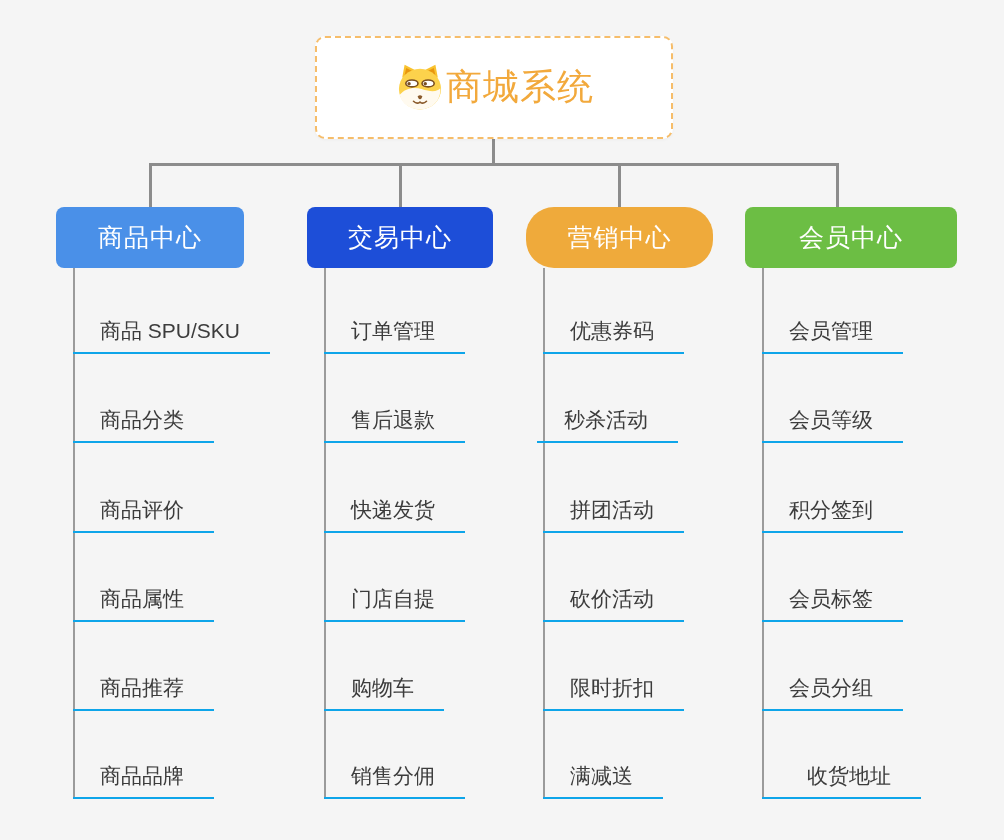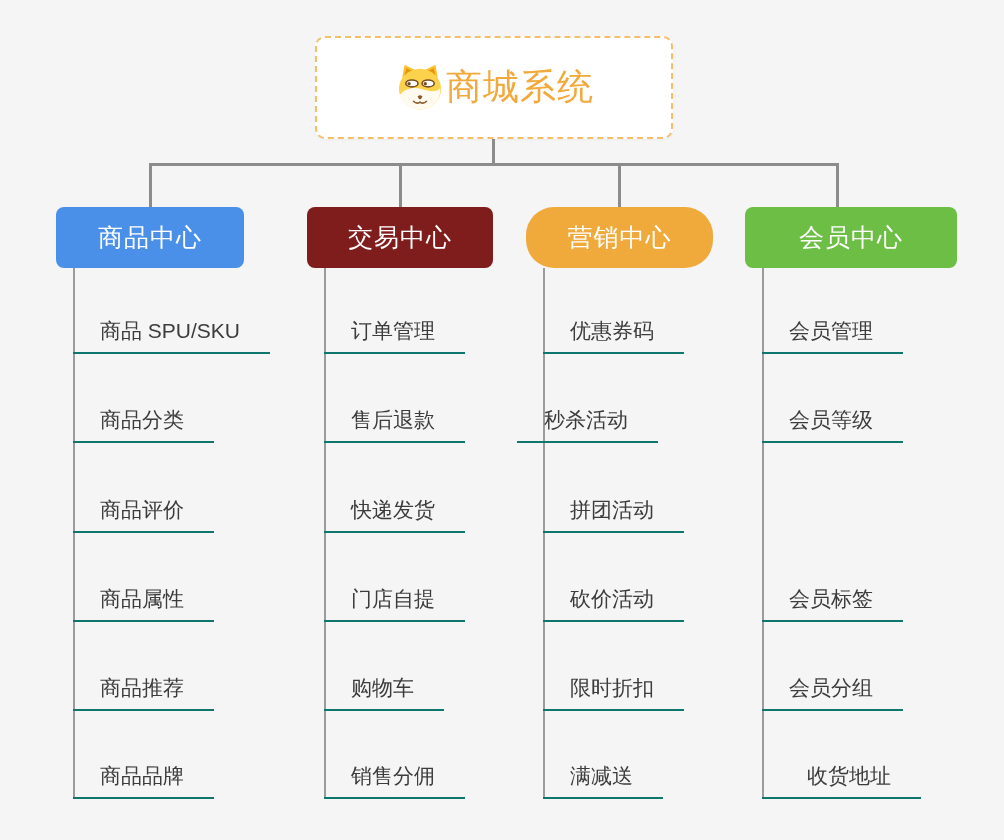--- a/index.html
+++ b/index.html
@@ -31,21 +31,21 @@
   .branch-4 { left:745px; width:212px; }
 
   
   .leafcol-line { position:absolute; top:268px; height:531px; width:2px; background:#9b9b9b; }
 
   
   .leaf {
     position:absolute; white-space:nowrap;
     font-size:21px; line-height:26px; color:#3c3c3c;
     padding:0 30px 8px 27px;
-    border-bottom:2px solid #0f766e;
+    border-bottom:2px solid #0ea5e9;
     cursor:default;
   }
 </style>
 </head>
 <body>
 
 <div class="stage">
 
   <div class="cline" style="left:492px; top:139px; width:3px; height:27px;"></div>
   <div class="cline" style="left:149px; top:163px; width:690px; height:3px;"></div>
@@ -72,21 +72,21 @@
         <path d="M29 40 q3 -2.6 6 0 q-1.5 3.6 -3 3.6 q-1.5 0 -3 -3.6 Z" fill="#8a5a2b"></path>
         <path d="M24 46 q4 4 8 1 q4 3 8 -1" fill="none" stroke="#8a5a2b" stroke-width="2" stroke-linecap="round"></path>
       </svg>
     </span>
     <span class="root-label" style="color: rgb(242, 169, 60);">商城系统</span>
   </div>
 
   <div class="branch branch-1" style="background: rgb(74, 144, 232);">
     <span>商品中心</span>
   </div>
-  <div class="branch branch-2" style="background: #7f1d1d;">
+  <div class="branch branch-2" style="background: #1d4ed8;">
     <span>交易中心</span>
   </div>
   <div class="branch branch-3" style="background: rgb(239, 170, 59); border-radius: 28px;">
     <span>营销中心</span>
   </div>
   <div class="branch branch-4" style="background: rgb(108, 190, 68);">
     <span>会员中心</span>
   </div>
 
   <div class="leafcol-line" style="left:73px;"></div>
@@ -102,25 +102,26 @@
   <div class="leaf" style="left:73px; top:763px;">商品品牌</div>
 
   <div class="leaf" style="left:324px; top:318px;text-align:center;">订单管理</div>
   <div class="leaf" style="left:324px; top:407px;">售后退款</div>
   <div class="leaf" style="left:324px; top:497px;">快递发货</div>
   <div class="leaf" style="left:324px; top:586px;">门店自提</div>
   <div class="leaf" style="left:324px; top:675px;">购物车</div>
   <div class="leaf" style="left:324px; top:763px;">销售分佣</div>
 
   <div class="leaf" style="left:543px; top:318px;">优惠券码</div>
-  <div class="leaf" style="left:517px; top:407px;">秒杀活动</div>
+  <div class="leaf" style="left:537px; top:407px;">秒杀活动</div>
   <div class="leaf" style="left:543px; top:497px;">拼团活动</div>
   <div class="leaf" style="left:543px; top:586px;">砍价活动</div>
   <div class="leaf" style="left:543px; top:675px;">限时折扣</div>
   <div class="leaf" style="left:543px; top:763px;">满减送</div>
 
   <div class="leaf" style="left:762px; top:318px;">会员管理</div>
   <div class="leaf" style="left:762px; top:407px;">会员等级</div>
+  <div class="leaf" style="left:762px; top:497px;">积分签到</div>
   <div class="leaf" style="left:762px; top:586px;">会员标签</div>
   <div class="leaf" style="left:762px; top:675px;">会员分组</div>
   <div class="leaf" style="left:762px; top:763px;padding-left:45px;">收货地址</div>
 
 </div>
 
 </body></html>

